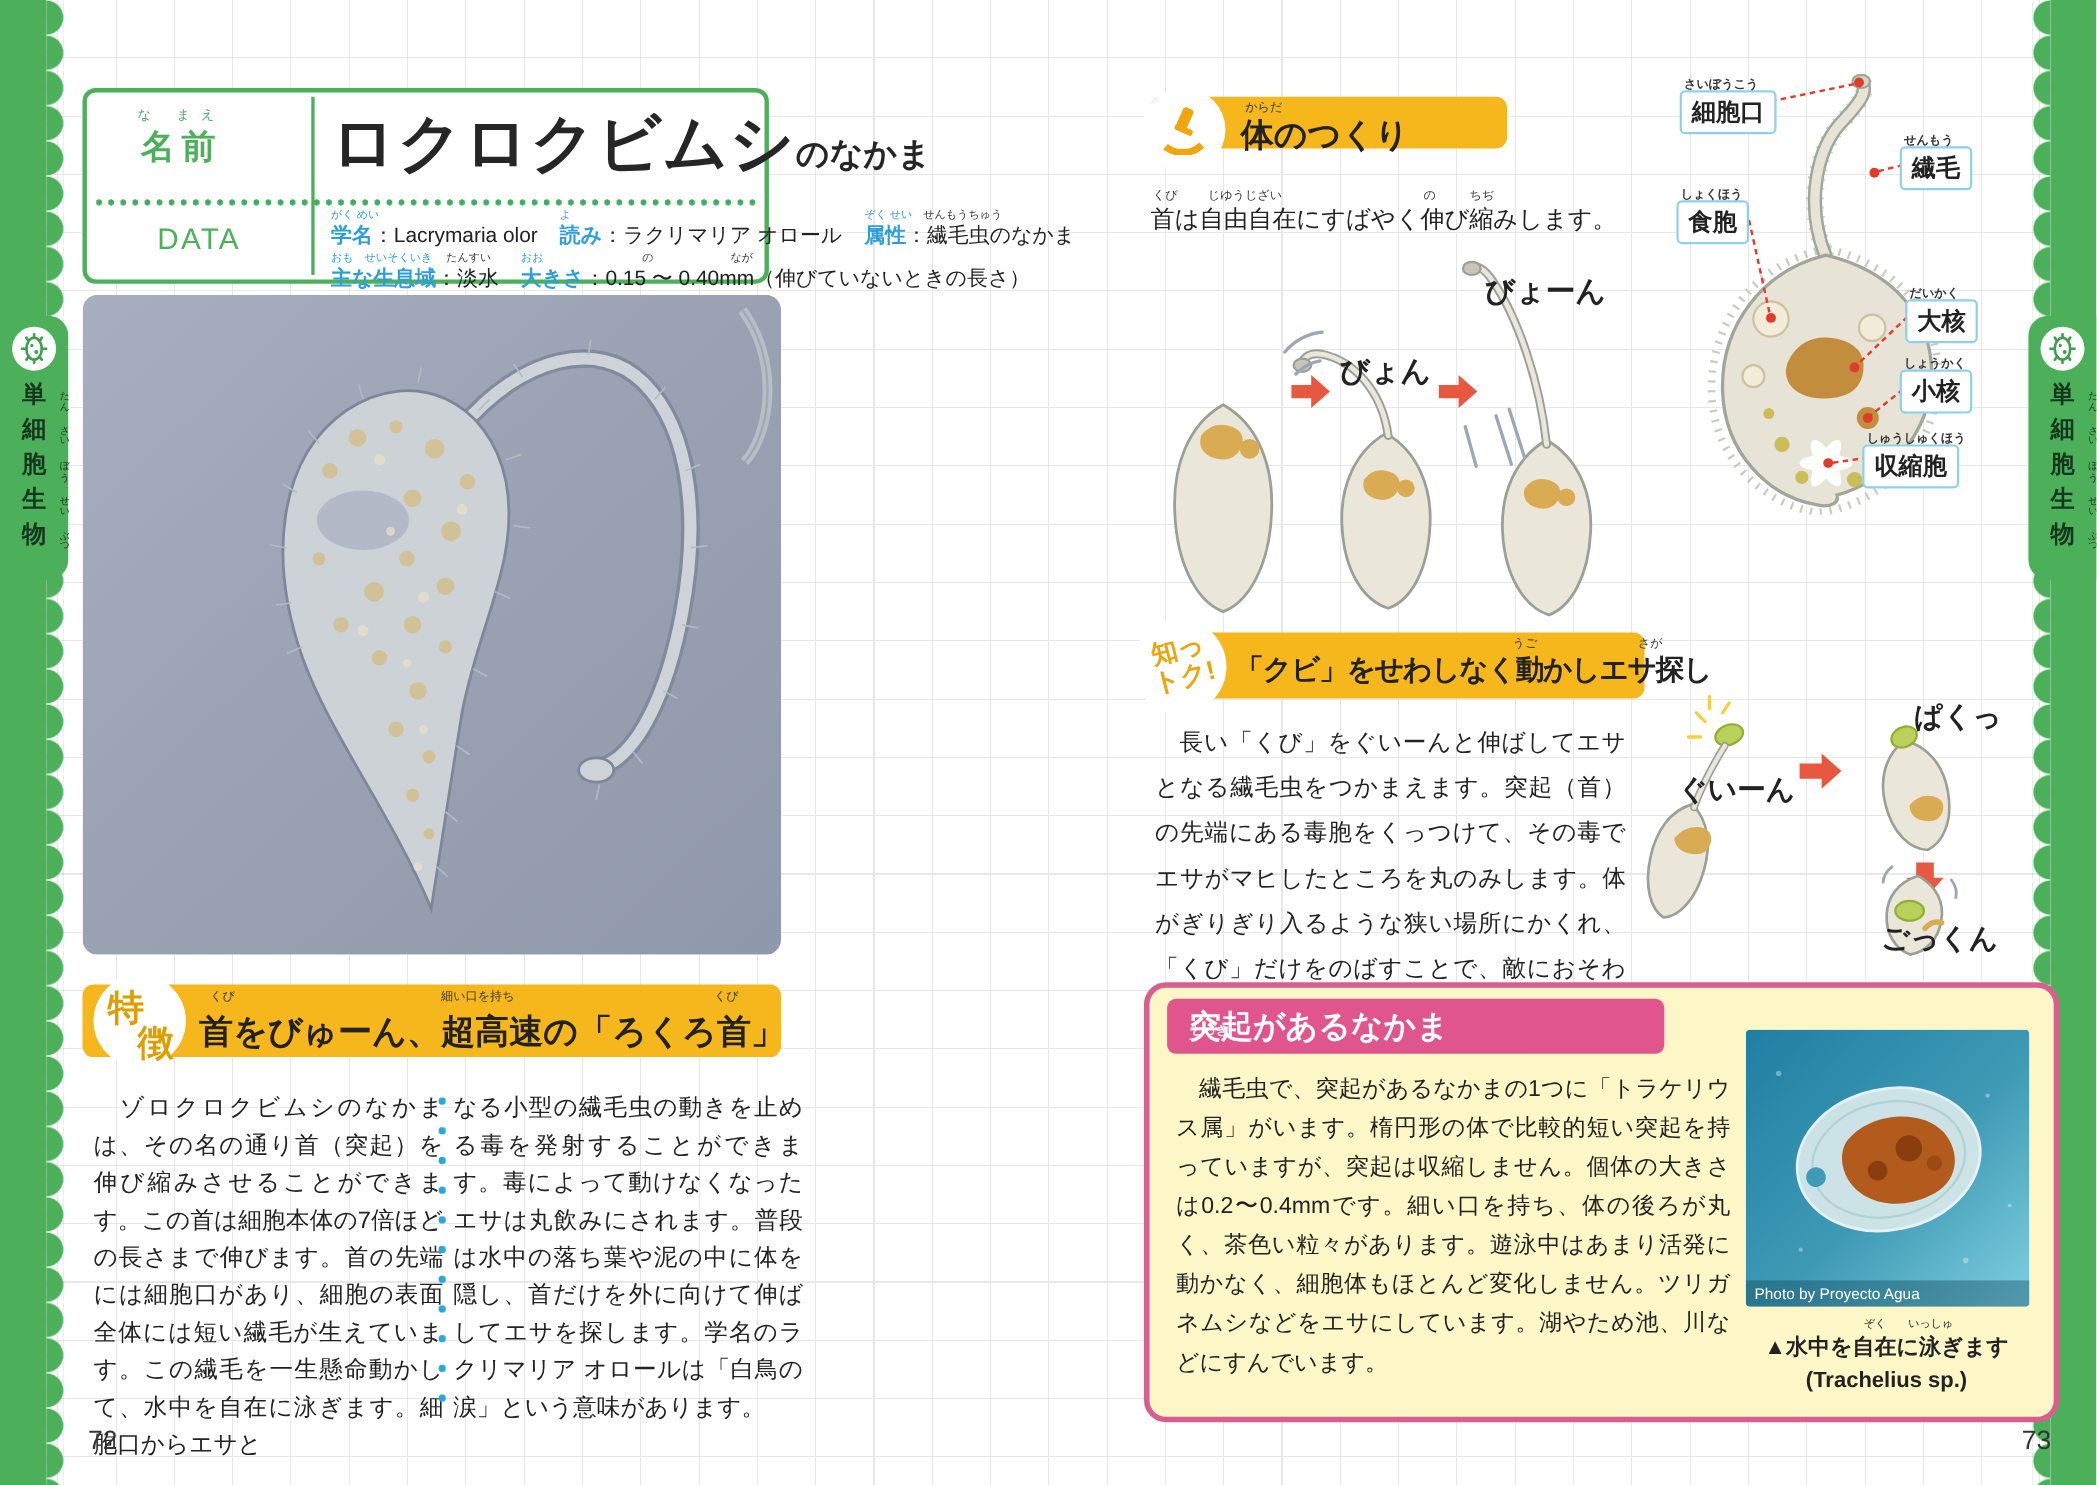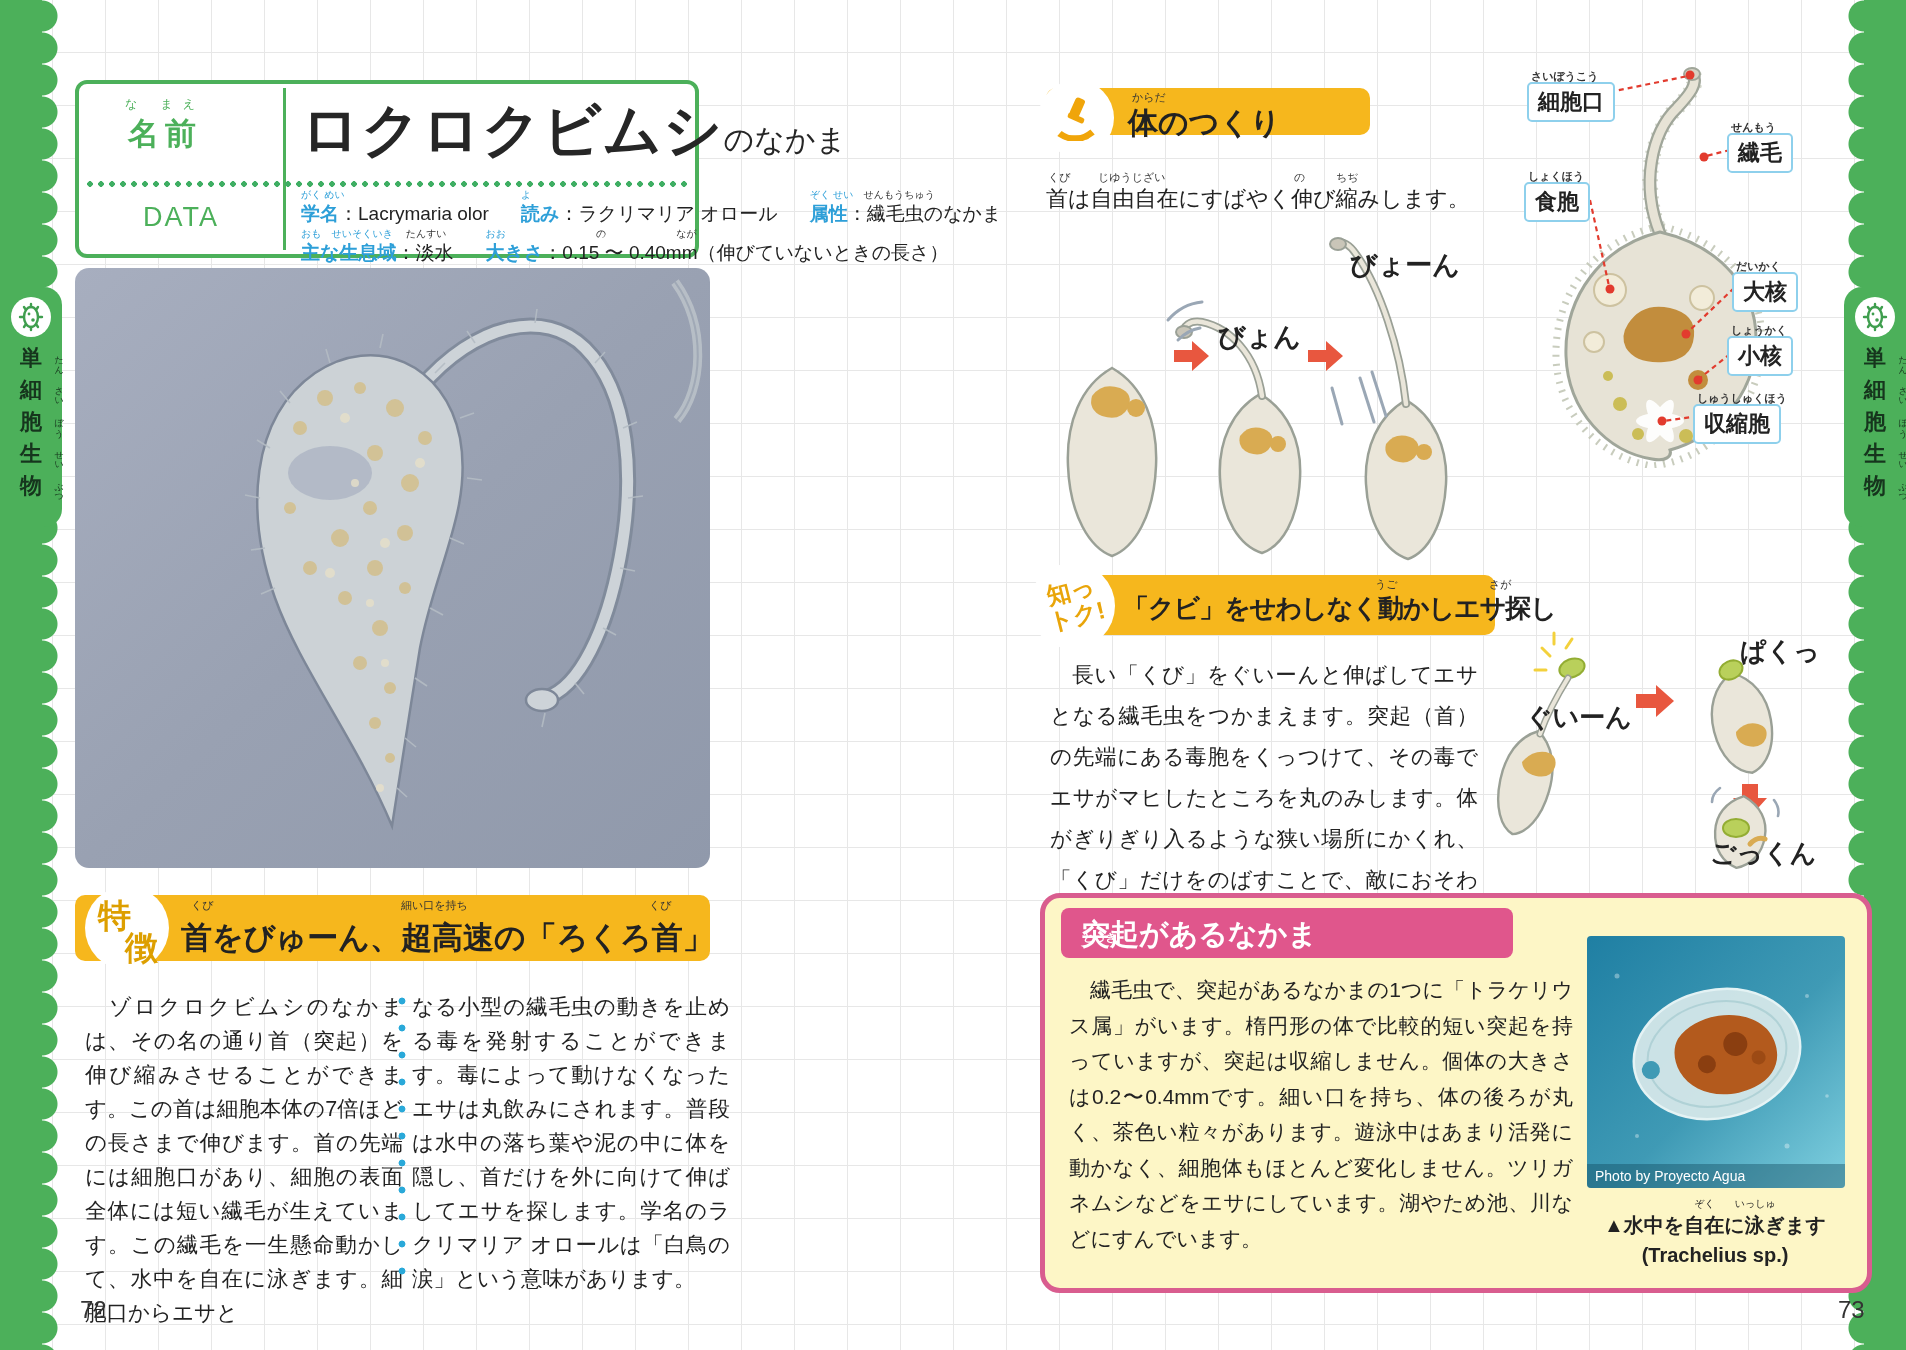--- a/index.html
+++ b/index.html
@@ -23,26 +23,26 @@
   .tab .vrow{position:relative;font-size:22px;font-weight:800;color:#16351d;line-height:30px;}
   .tab .vrow .f{position:absolute;left:24px;top:6px;font-size:9px;font-weight:400;color:#16351d;writing-mode:vertical-rl;letter-spacing:0;}
   
   .tcard{left:75px;top:80px;width:624px;height:178px;background:#fff;border:4px solid #4cb05a;border-radius:12px;box-sizing:border-box;z-index:2;}
   .tc-vline{position:absolute;left:204px;top:4px;bottom:4px;width:3px;background:#4cb05a;}
   .tc-name{position:absolute;left:0;top:12px;width:172px;text-align:center;}
   .tc-name .furi{display:block;font-size:12px;color:#4cb05a;letter-spacing:10px;}
   .tc-name .lbl{display:block;font-size:31px;font-weight:800;color:#4cb05a;letter-spacing:6px;}
   .tc-title{position:absolute;left:222px;top:8px;white-space:nowrap;}
   .tc-title .main{font-size:58px;font-weight:900;color:#262626;letter-spacing:1px;}
-  .tc-title .suf{font-size:30px;font-weight:400;color:#262626;}
+  .tc-title .suf{font-size:30px;font-weight:700;color:#262626;}
   .tc-dots{position:absolute;left:6px;right:6px;top:96px;height:8px;
     background-image:radial-gradient(circle at 5px 4px,#3fae63 2.6px,transparent 3px);background-size:11px 8px;background-repeat:repeat-x;}
   .tc-data{position:absolute;left:0;top:118px;width:204px;text-align:center;font-size:27px;color:#4cb05a;letter-spacing:2px;}
   .tc-fields{position:absolute;left:222px;top:104px;right:8px;}
-  .frow{display:flex;gap:32px;white-space:nowrap;}
+  .frow{display:flex;gap:20px;white-space:nowrap;}
   .field{position:relative;padding-top:13px;font-size:19px;color:#222;}
   .field .furi{position:absolute;top:0;left:0;font-size:10px;color:#2d9fd8;white-space:pre;}
   .field .furi .vf{color:#333;}
   .field .lab{color:#2d9fd8;font-weight:800;}
   
   .specimen{left:75px;top:268px;width:635px;height:600px;border-radius:14px;overflow:hidden;z-index:2;}
   
   .yban{background:#f6b71d;border-radius:10px;z-index:2;}
   .feature{left:75px;top:895px;width:635px;height:66px;}
   .fbadge{position:absolute;left:10px;top:-9px;width:84px;height:84px;border-radius:50%;background:#fff;}

